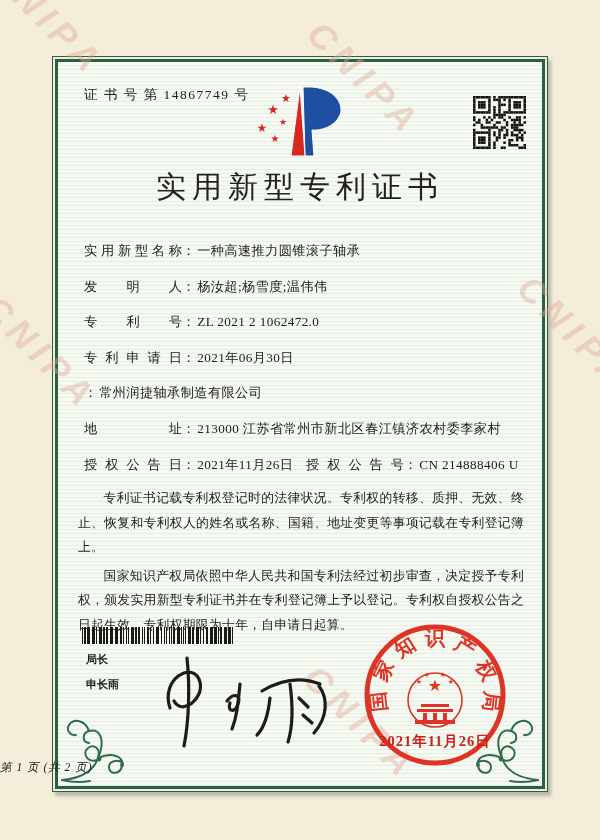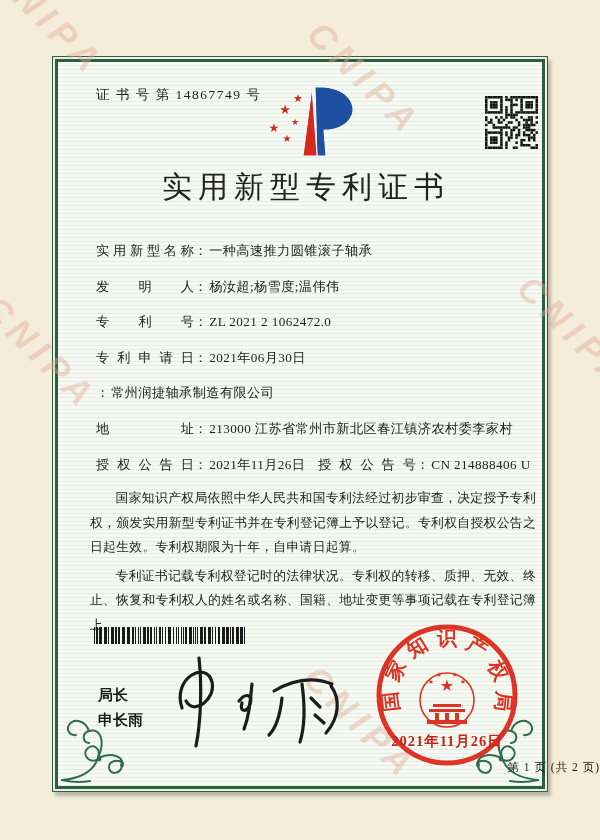--- a/index.html
+++ b/index.html
@@ -12,43 +12,43 @@
   
   .frame{position:absolute;z-index:0;left:52px;top:56px;width:494px;height:734px;
          border:1px solid #2a5f46;box-shadow:3px 4px 3px rgba(115,120,108,.45);background:transparent;}
   .frame-inner{position:absolute;left:2px;top:2px;right:2px;bottom:2px;border:3px solid #2a5f46;
          background-color:#f7faf2;
          background-image:repeating-linear-gradient(0deg,rgba(125,165,140,.15) 0 1px,transparent 1px 4px);}
   .flourish{position:absolute;z-index:2;width:86px;height:86px;}
   .flourish.bl{left:56px;bottom:52px;}
   .flourish.br{right:56px;bottom:52px;transform:scaleX(-1);}
   
-  .content{position:absolute;inset:0;z-index:3;margin-left:12px;}
+  .content{position:absolute;inset:0;z-index:3;}
   .certno{position:absolute;left:84px;top:86px;font-size:13.5px;letter-spacing:1.5px;}
   .logo{position:absolute;left:250px;top:82px;}
   .qr{position:absolute;left:473px;top:96px;}
   .title{position:absolute;left:0;right:0;top:167px;text-align:center;font-size:30px;
          font-weight:400;letter-spacing:6px;}
   .fields{position:absolute;left:84px;top:240px;width:445px;font-size:13.2px;}
   .frow{height:22px;line-height:22px;margin-bottom:13.6px;white-space:nowrap;display:flex;}
   .flabel{display:inline-block;width:98px;text-align:justify;text-align-last:justify;}
   .fcolon{display:inline-block;}
   .fvalue{letter-spacing:.4px;margin-left:2px;}
   .fgroup1{width:222px;display:flex;}
   .paras{position:absolute;left:78px;top:486px;width:446px;font-size:12.8px;line-height:1.92;
          text-align:justify;letter-spacing:.3px;}
   .paras p{margin:0 0 4px 0;text-indent:2em;}
   .barcode{position:absolute;left:82px;top:627px;}
-  .signer{position:absolute;left:86px;top:682px;font-family:Liberation Sans, sans-serif;
-          font-size:15px;font-weight:700;line-height:25px;color:#1b1b1b;}
+  .signer{position:absolute;left:86px;top:648px;font-family:Liberation Mono, monospace;
+          font-size:11px;font-weight:700;line-height:25px;color:#1b1b1b;}
   .signature{position:absolute;left:142px;top:646px;}
   .seal{position:absolute;left:360px;top:620px;opacity:.95;}
   .sealdate{position:absolute;left:352px;top:732px;width:166px;text-align:center;
             color:#c8231a;font-size:14.5px;font-weight:700;letter-spacing:1px;}
-  .pageno{position:absolute;left:0;right:0;top:760px;text-align:right;font-size:11.5px;letter-spacing:1px;}
+  .pageno{position:absolute;left:0;right:0;top:760px;text-align:left;font-size:11.5px;letter-spacing:1px;font-style:italic;}
   .note{position:absolute;left:0;right:0;top:797px;text-align:center;font-size:12.5px;letter-spacing:2px;}
 </style>
 </head>
 <body>
 
 <div class="page">
 
   <span class="wm" style="left:-25px;top:-2px">CNIPA</span>
   <span class="wm" style="left:292px;top:58px">CNIPA</span>
   <span class="wm" style="left:-32px;top:332px">CNIPA</span>
@@ -361,22 +361,22 @@
             <span class="fcolon">：</span>
           <span class="fvalue">2021年11月26日</span>
         </span>
         <span class="flabel">授权公告号</span>
           <span class="fcolon">：</span>
         <span class="fvalue">CN 214888406 U</span>
       </div>
     </div>
 
     <div class="paras">
+      <p>专利证书记载专利权登记时的法律状况。专利权的转移、质押、无效、终止、恢复和专利权人的姓名或名称、国籍、地址变更等事项记载在专利登记簿上。</p>
       <p>国家知识产权局依照中华人民共和国专利法经过初步审查，决定授予专利权，颁发实用新型专利证书并在专利登记簿上予以登记。专利权自授权公告之日起生效。专利权期限为十年，自申请日起算。</p>
-      <p>专利证书记载专利权登记时的法律状况。专利权的转移、质押、无效、终止、恢复和专利权人的姓名或名称、国籍、地址变更等事项记载在专利登记簿上。</p>
     </div>
 
     <svg class="barcode" id="barcode" width="158" height="17" fill="#1a1a1a">
         <rect x="0" y="0" width="1" height="17"></rect>
         <rect x="2" y="0" width="2" height="17"></rect>
         <rect x="5" y="0" width="3" height="17"></rect>
         <rect x="10" y="0" width="3" height="17"></rect>
         <rect x="14" y="0" width="1" height="17"></rect>
         <rect x="17" y="0" width="3" height="17"></rect>
         <rect x="21" y="0" width="2" height="17"></rect>

